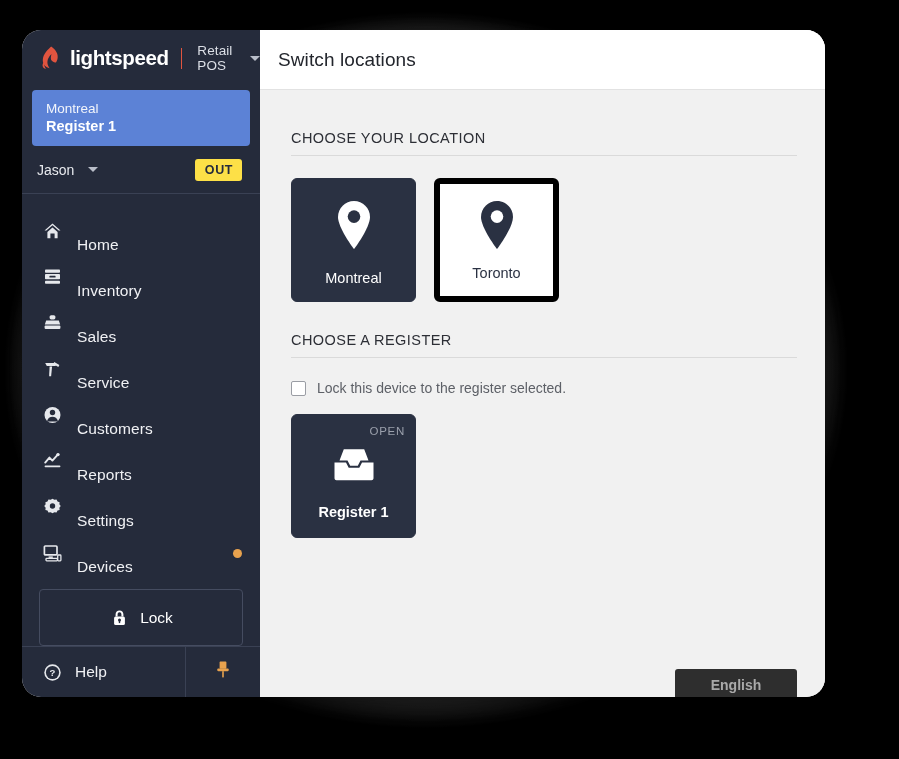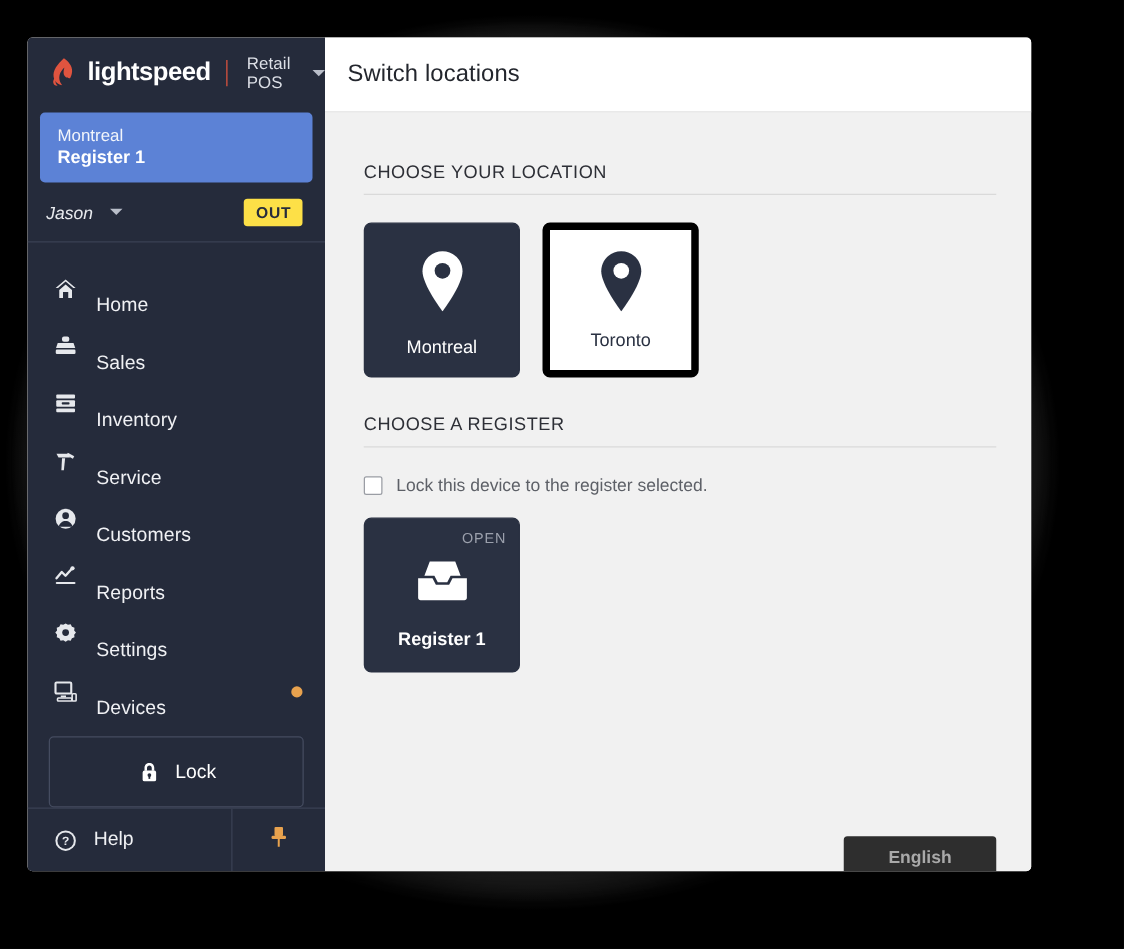--- a/index.html
+++ b/index.html
@@ -37,21 +37,21 @@
       radial-gradient(closest-side, rgba(255,255,255,0) 76%, rgba(255,255,255,0.13) 92%, rgba(255,255,255,0) 100%);
   }
 
   
   #window {
     position: absolute;
     left: 22px;
     top: 30px;
     width: 803px;
     height: 667px;
-    border-radius: 4px;
+    border-radius: 19px;
     overflow: hidden;
     display: flex;
     background: #f1f1f1;
     box-shadow: 0 10px 42px rgba(0,0,0,0.75);
   }
 
   
   #sidebar {
     width: 238px;
     flex: 0 0 238px;
@@ -111,21 +111,21 @@
   .loc-chip .l2 { font-size: 14.5px; color: #ffffff; font-weight: 700; }
 
   
   .user-row {
     height: 50px;
     display: flex;
     align-items: center;
     padding: 0 18px 0 15px;
     gap: 8px;
   }
-  .user-name { font-size: 14px; color: #e8eaee; font-style: italic; }
+  .user-name { font-size: 14px; color: #e8eaee; }
   .badge-out {
     margin-left: auto;
     background: #fde047;
     color: #262c3c;
     font-size: 12.5px;
     font-weight: 700;
     letter-spacing: .6px;
     padding: 4px 9px 4px 10px;
     border-radius: 3px;
   }
@@ -381,38 +381,38 @@
             <path d="M9.5 1.5 L17.5 8.4 L15.6 8.4 L9.5 3.2 L3.4 8.4 L1.5 8.4 Z" fill="#e6e8ec"></path>
             <path d="M9.5 5.6 L14.6 10.0 L14.6 16.3 L11.6 16.3 L11.6 11.6 L7.4 11.6 L7.4 16.3 L4.4 16.3 L4.4 10.0 Z" fill="#e6e8ec"></path>
           </svg>
         </span>
         <span class="nav-label">Home</span>
       </div>
 
       <div class="nav-item">
         <span class="nav-ico">
           <svg width="19" height="18" viewBox="0 0 19 18" fill="none">
-            <rect x="6.6" y="1.2" width="5.8" height="4.2" rx="1.6" fill="#e6e8ec"></rect>
-            <path d="M3.2 6.4 L15.8 6.4 L17.2 10.4 L1.8 10.4 Z" fill="#e6e8ec"></path>
-            <rect x="1.6" y="11.5" width="15.8" height="3.6" rx="1" fill="#e6e8ec"></rect>
-          </svg>
-        </span>
-        <span class="nav-label">Sales</span>
-      </div>
-
-      <div class="nav-item">
-        <span class="nav-ico">
-          <svg width="19" height="18" viewBox="0 0 19 18" fill="none">
             <rect x="2" y="1.6" width="15" height="3.1" rx="0.8" fill="#e6e8ec"></rect>
             <rect x="2" y="6.1" width="15" height="5.2" rx="0.8" fill="#e6e8ec"></rect>
             <rect x="6.4" y="7.8" width="6.2" height="1.7" rx="0.6" fill="#252b3b"></rect>
             <rect x="2" y="12.7" width="15" height="3.1" rx="0.8" fill="#e6e8ec"></rect>
           </svg>
         </span>
         <span class="nav-label">Inventory</span>
+      </div>
+
+      <div class="nav-item">
+        <span class="nav-ico">
+          <svg width="19" height="18" viewBox="0 0 19 18" fill="none">
+            <rect x="6.6" y="1.2" width="5.8" height="4.2" rx="1.6" fill="#e6e8ec"></rect>
+            <path d="M3.2 6.4 L15.8 6.4 L17.2 10.4 L1.8 10.4 Z" fill="#e6e8ec"></path>
+            <rect x="1.6" y="11.5" width="15.8" height="3.6" rx="1" fill="#e6e8ec"></rect>
+          </svg>
+        </span>
+        <span class="nav-label">Sales</span>
       </div>
 
       <div class="nav-item">
         <span class="nav-ico">
           <svg width="19" height="18" viewBox="0 0 19 18" fill="none">
             <path d="M2.2 3.0 L11.5 3.0 L13.0 6.0 L3.8 6.0 Z" fill="#e6e8ec"></path>
             <path d="M11.3 2.1 L16.4 5.0 L15.3 7.0 L10.2 4.1 Z" fill="#e6e8ec"></path>
             <path d="M6.6 6.6 L9.1 6.6 L8.1 16.2 L6.1 16.2 Z" fill="#e6e8ec"></path>
           </svg>
         </span>

